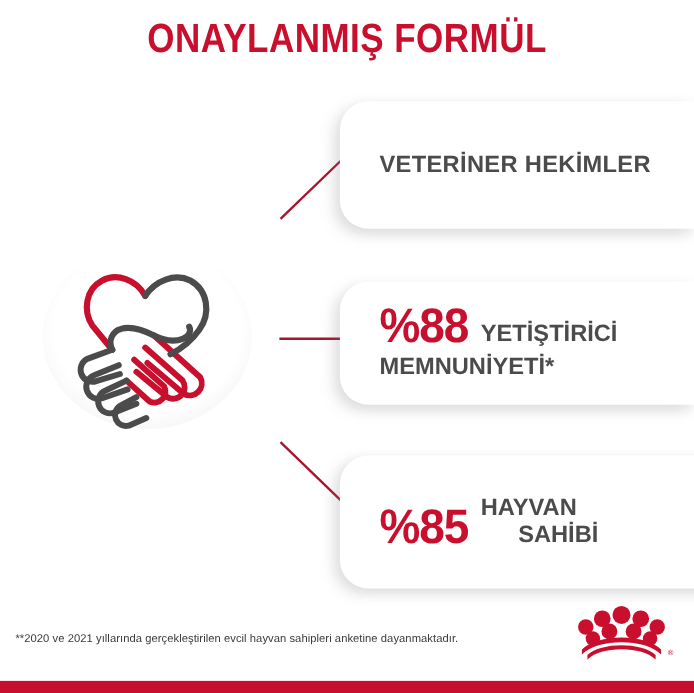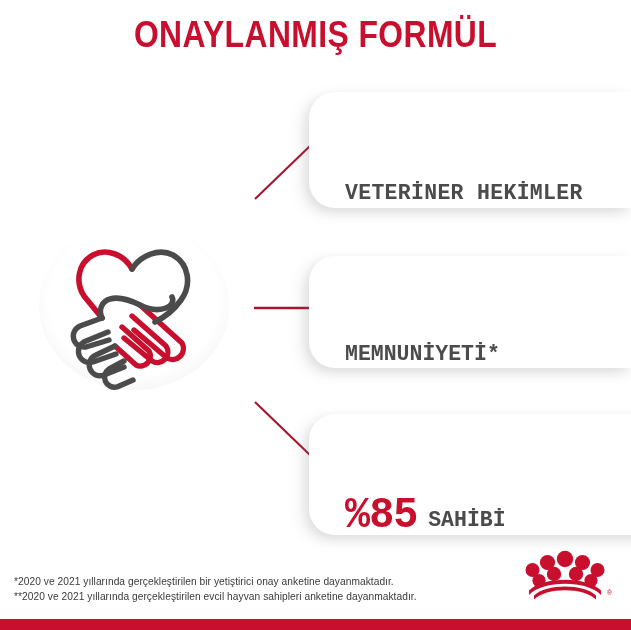--- a/index.html
+++ b/index.html
@@ -40,22 +40,21 @@
 
   
   .card {
     position:absolute;
     background:#ffffff;
     border-top-left-radius:26px;
     border-bottom-left-radius:26px;
     box-shadow:-7px 5px 13px rgba(120,120,125,0.17),
                 0px 4px 10px rgba(120,120,125,0.10);
     display:flex;
-    align-items:flex-end;
-    font-family:Liberation Mono, monospace;
+    align-items:center;
   }
   .card-inner { padding-left:36px; padding-right:12px; width:100%; }
 
   .line {
     color:#4B4B4B;
     font-size:21.5px;
     font-weight:bold;
     letter-spacing:0.3px;
     line-height:1.30;
     white-space:nowrap;
@@ -73,21 +72,21 @@
   }
   .stat-label {
     color:#4B4B4B;
     font-weight:bold;
     font-size:21.5px;
     line-height:1.16;
     margin-left:7px;
     padding-bottom:2px;
     white-space:nowrap;
   }
-  .stat-label .sub { display:block; }
+  .stat-label .sub { display:block;margin-left:34px; }
   .stat-tail {
     color:#4B4B4B;
     font-weight:bold;
     font-size:21.5px;
     line-height:1.2;
     margin-top:3px;
     white-space:nowrap;
   }
 
   
@@ -182,37 +181,41 @@
 </div>
 
 <div class="card" id="card-vet">
   <div class="card-inner">
     <div class="line">VETERİNER HEKİMLER</div>
   </div>
 </div>
 
 <div class="card" id="card-88">
   <div class="card-inner">
+    <div class="statline">
+      <span class="pct">%88</span>
+      <span class="stat-label">YETİŞTİRİCİ</span>
+    </div>
     <div class="stat-tail">MEMNUNİYETİ*</div>
   </div>
 </div>
 
 <div class="card" id="card-85">
   <div class="card-inner">
     <div class="statline">
       <span class="pct">%85</span>
       <span class="stat-label">
+        <span>HAYVAN</span>
         <span class="sub">SAHİBİ</span>
       </span>
     </div>
   </div>
 </div>
 
 <div id="footnotes">
-  <div>*2020 ve 2021 yıllarında gerçekleştirilen bir yetiştirici onay anketine dayanmaktadır.</div>
   <div>**2020 ve 2021 yıllarında gerçekleştirilen evcil hayvan sahipleri anketine dayanmaktadır.</div>
 </div>
 
 <div id="logo">
   <svg viewBox="0 0 96 64" xmlns="http://www.w3.org/2000/svg">
     <g fill="#C8102E">
 
       <circle cx="48" cy="15" r="8.2"></circle>
       <circle cx="30.5" cy="18.5" r="7.6"></circle>
       <circle cx="65.5" cy="18.5" r="7.6"></circle>

